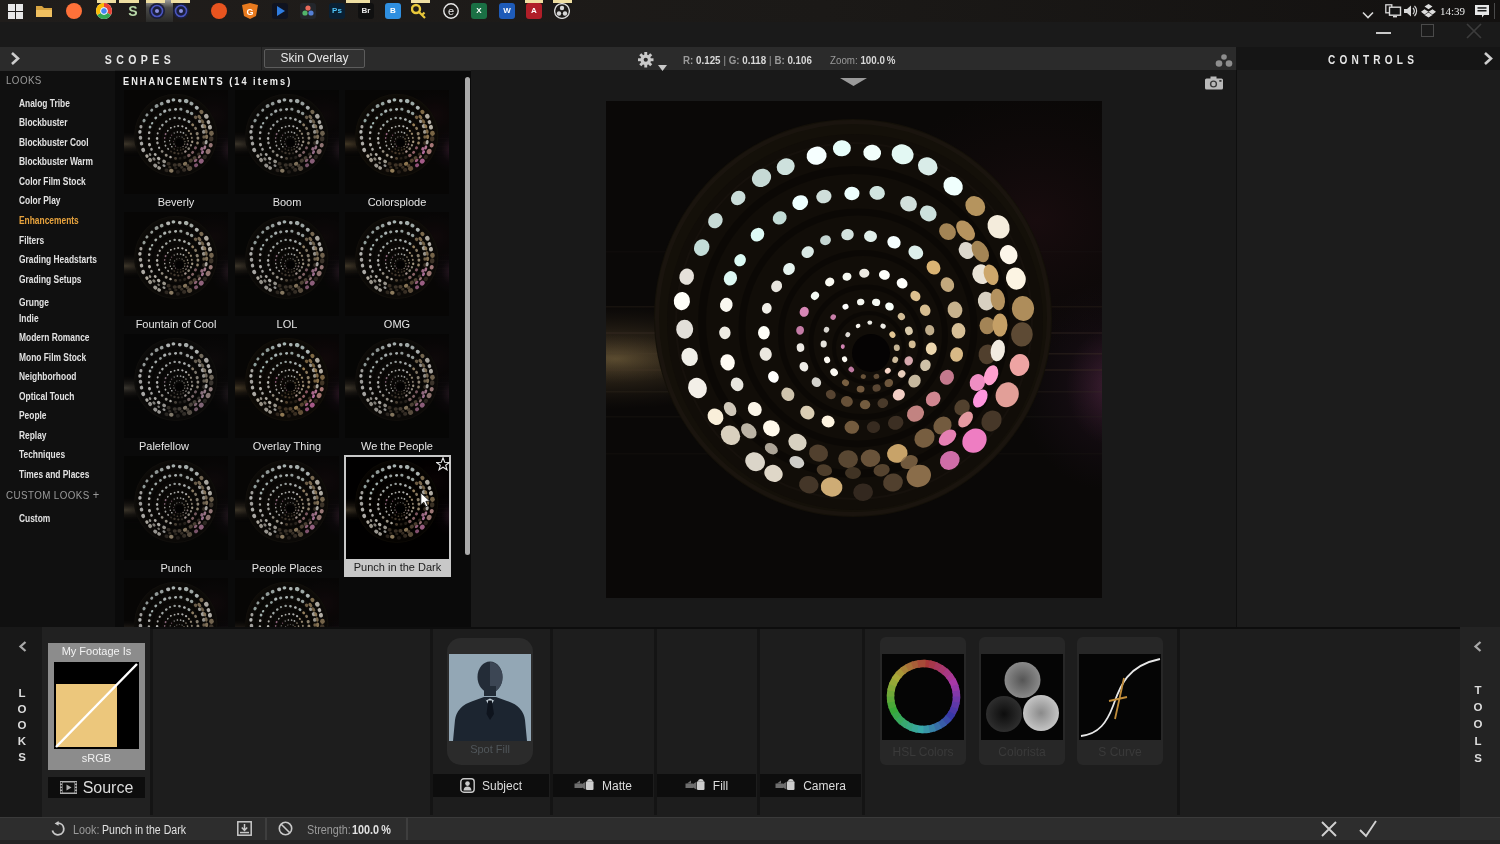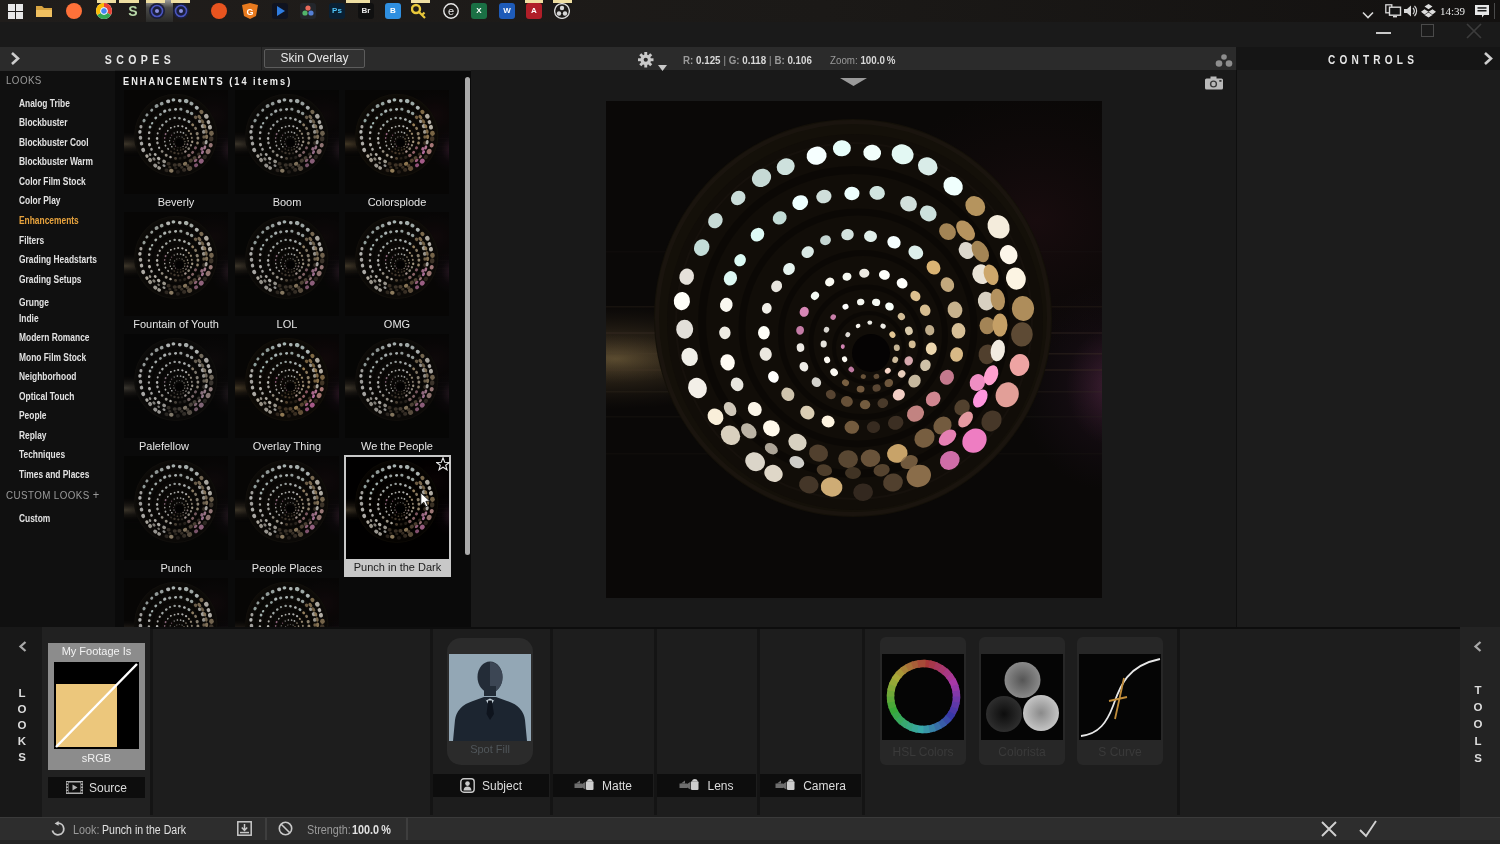--- a/index.html
+++ b/index.html
@@ -458,21 +458,21 @@
       <svg viewBox="0 0 496 497" preserveAspectRatio="xMidYMid slice">
         <use href="#spiral"></use>
       </svg>
     </div>
 <div class="tlabel" style="left:337px;top:196px">Colorsplode</div>
 <div class="thumb" style="left:124px;top:212px;filter:brightness(0.70) saturate(0.62) sepia(0.08)">
       <svg viewBox="0 0 496 497" preserveAspectRatio="xMidYMid slice">
         <use href="#spiral"></use>
       </svg>
     </div>
-<div class="tlabel" style="left:116px;top:318px">Fountain of Youth</div>
+<div class="tlabel" style="left:116px;top:318px">Fountain of Cool</div>
 <div class="thumb" style="left:235px;top:212px;filter:brightness(0.69) saturate(0.6)">
       <svg viewBox="0 0 496 497" preserveAspectRatio="xMidYMid slice">
         <use href="#spiral"></use>
       </svg>
     </div>
 <div class="tlabel" style="left:227px;top:318px">LOL</div>
 <div class="thumb" style="left:345px;top:212px;filter:brightness(0.71) saturate(0.75)">
       <svg viewBox="0 0 496 497" preserveAspectRatio="xMidYMid slice">
         <use href="#spiral"></use>
       </svg>
@@ -567,21 +567,21 @@
 <div class="vlabel" style="left:1458px;top:752px">S</div>
 <div class="abs" style="left:48px;top:643px;width:97px;height:127px;background:#8c8c8c">
 <div style="position:absolute;left:0;top:0;width:97px;height:17px;background:#8c8c8c;color:#f2f2f2;font-size:11px;text-align:center;line-height:17px">My Footage Is</div>
 <div style="position:absolute;left:6px;top:19px;width:85px;height:87px;background:#000">
 <svg width="85" height="87">
           <rect x="2" y="22" width="61" height="63" fill="#ecc77c"></rect>
           <path d="M2 85 L83 2" stroke="#fff" stroke-width="2.5"></path>
         </svg></div>
 <div style="position:absolute;left:0;top:106px;width:97px;height:21px;color:#f0f0f0;font-size:11px;text-align:center;line-height:19px">sRGB</div>
     </div>
-<div class="abs" style="left:48px;top:777px;width:97px;height:21px;background:#0d0d0d;display:flex;align-items:center;justify-content:center;gap:6px;color:#dcdcdc;font-size:12px">
+<div class="abs" style="left:48px;top:777px;width:97px;height:21px;background:#0d0d0d;display:flex;align-items:center;justify-content:center;gap:6px;color:#dcdcdc;font-size:16px">
 <svg width="17" height="13">
         <rect x="0" y="0" width="17" height="13" fill="#b0b0b0"></rect>
         <rect x="2.5" y="1.5" width="12" height="10" fill="#0d0d0d"></rect>
         <path d="M6.5 3.5 L11.5 6.5 L6.5 9.5 Z" fill="#b0b0b0"></path>
         <g fill="#0d0d0d">
           <rect x="0.7" y="1" width="1.2" height="1.6"></rect>
           <rect x="0.7" y="4" width="1.2" height="1.6"></rect>
           <rect x="0.7" y="7" width="1.2" height="1.6"></rect>
           <rect x="0.7" y="10" width="1.2" height="1.6"></rect>
           <rect x="15.2" y="1" width="1.2" height="1.6"></rect>
@@ -624,21 +624,21 @@
       <span>Matte</span>
     </div>
 <div class="slotbtn" style="left:657px;top:774px;width:99px">
       <svg width="21" height="13">
         <path d="M0.5 4.5 L8 4.5 L8 9 L0.5 9 Z" fill="#6e6e6e"></path>
         <path d="M2 4.5 L6 1.5 L6 4.5 Z" fill="#6e6e6e"></path>
         <path d="M8 5 L11.5 2.8 L11.5 10.6 L8 8.4 Z" fill="#6e6e6e"></path>
         <rect x="12" y="2.2" width="7.5" height="8.8" rx="1" fill="#cdcdcd"></rect>
         <path d="M12.8 2.2 a3.2 3.2 0 0 1 6 0 Z" fill="#cdcdcd"></path>
       </svg>
-      <span>Lens</span>
+      <span>Fill</span>
     </div>
 <div class="slotbtn" style="left:760px;top:774px;width:101px">
       <svg width="21" height="13">
         <path d="M0.5 4.5 L8 4.5 L8 9 L0.5 9 Z" fill="#6e6e6e"></path>
         <path d="M2 4.5 L6 1.5 L6 4.5 Z" fill="#6e6e6e"></path>
         <path d="M8 5 L11.5 2.8 L11.5 10.6 L8 8.4 Z" fill="#6e6e6e"></path>
         <rect x="12" y="2.2" width="7.5" height="8.8" rx="1" fill="#cdcdcd"></rect>
         <path d="M12.8 2.2 a3.2 3.2 0 0 1 6 0 Z" fill="#cdcdcd"></path>
       </svg>
       <span>Camera</span>

